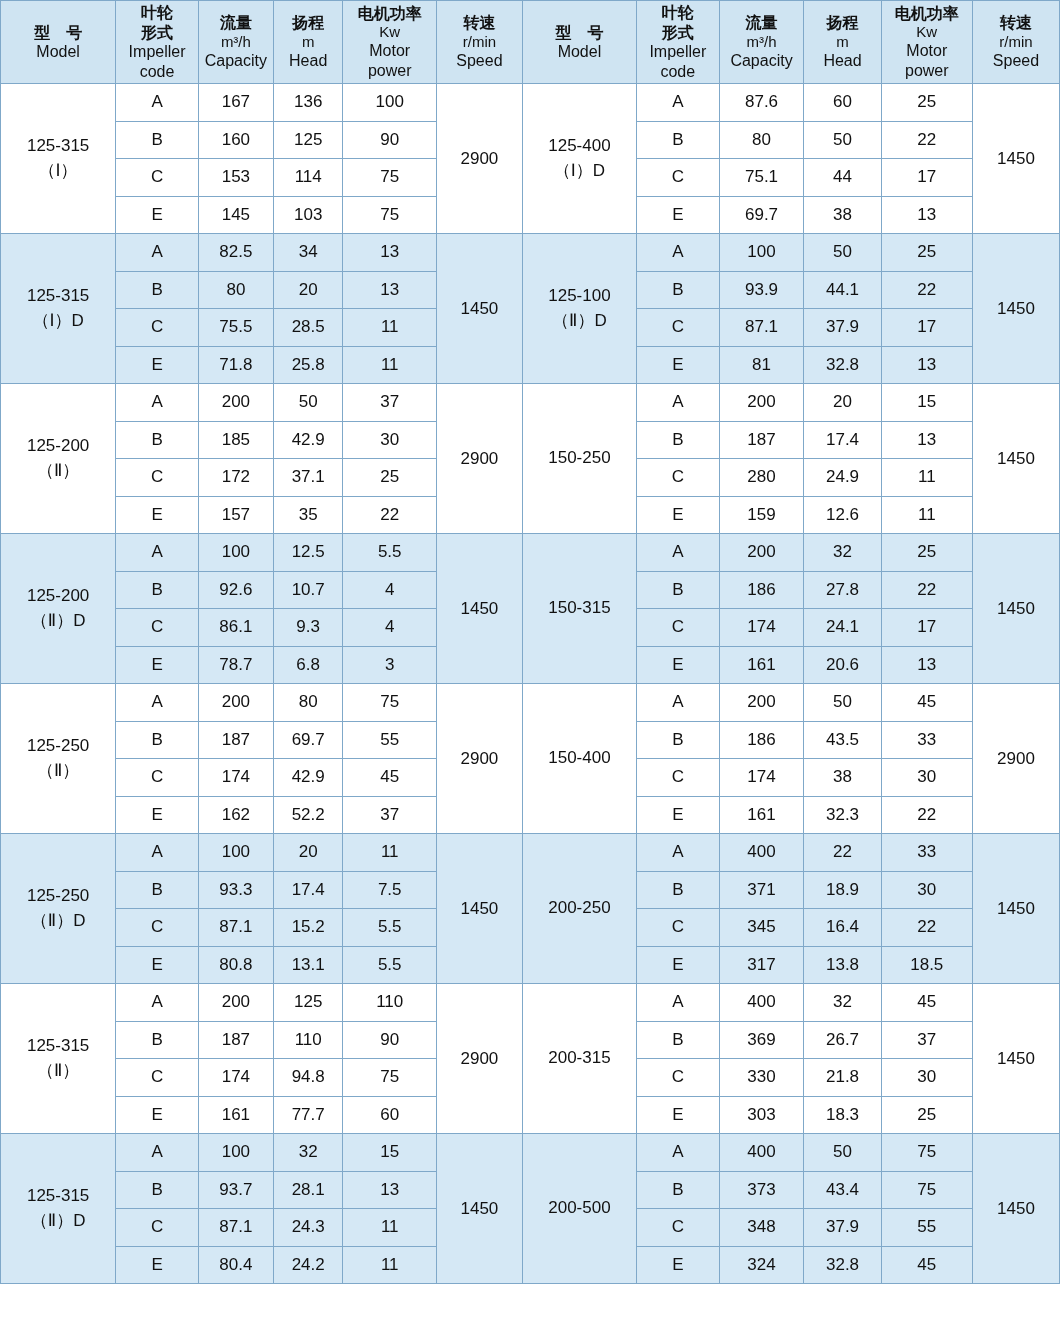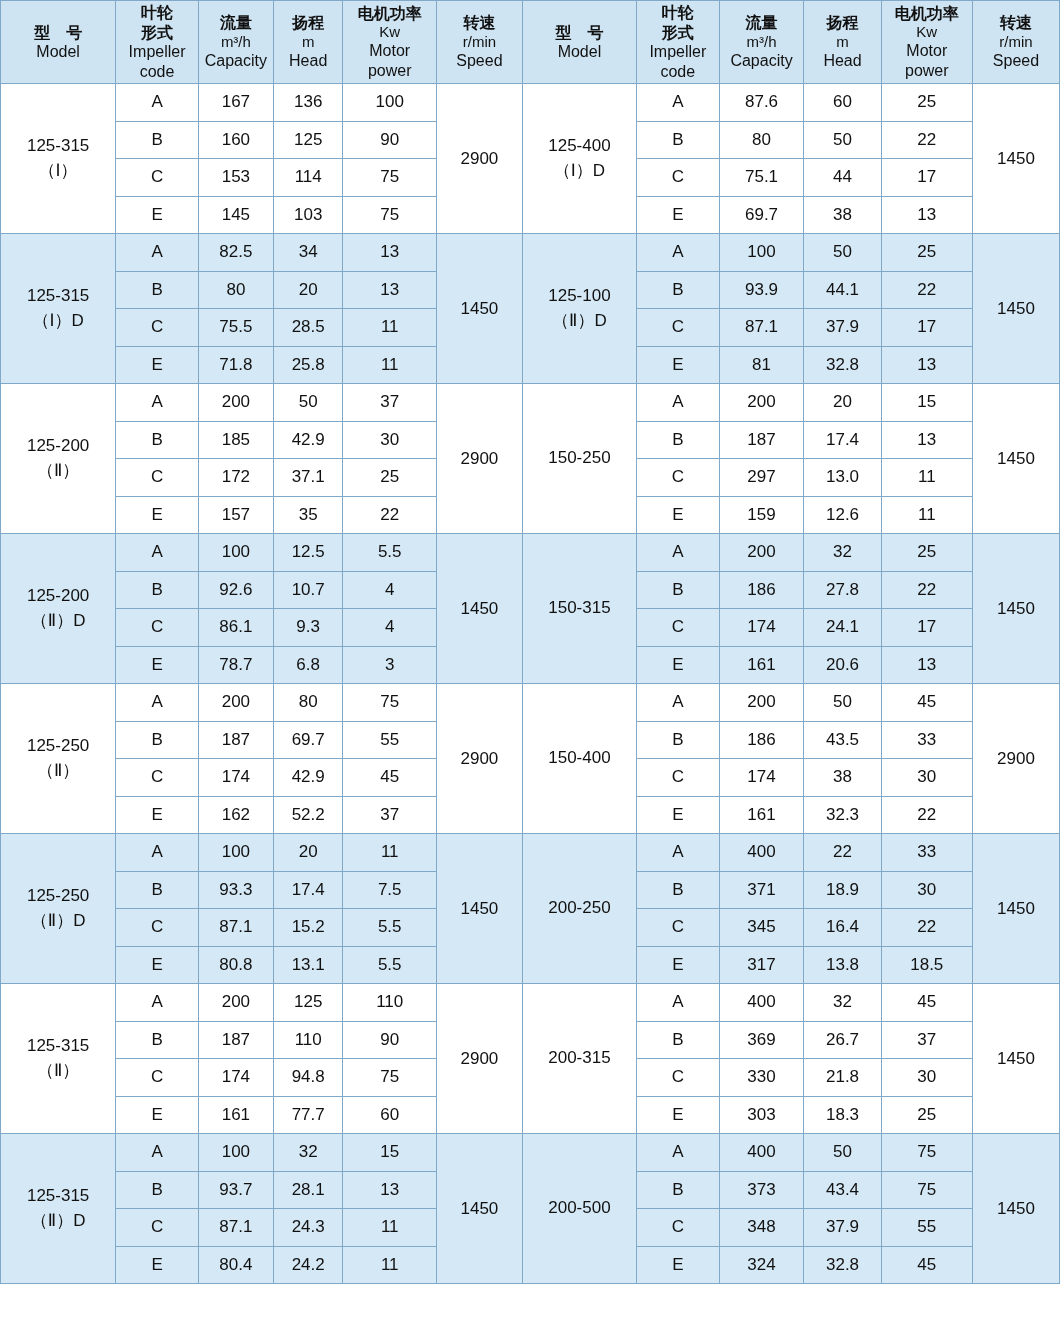--- a/index.html
+++ b/index.html
@@ -298,22 +298,22 @@
         <td>187</td>
         <td>17.4</td>
         <td>13</td>
       </tr>
       <tr class="plain row-h">
         <td class="code">C</td>
         <td>172</td>
         <td>37.1</td>
         <td>25</td>
         <td class="code">C</td>
-        <td>297</td>
-        <td>13.0</td>
+        <td>280</td>
+        <td>24.9</td>
         <td>11</td>
       </tr>
       <tr class="plain row-h">
         <td class="code">E</td>
         <td>157</td>
         <td>35</td>
         <td>22</td>
         <td class="code">E</td>
         <td>159</td>
         <td>12.6</td>

